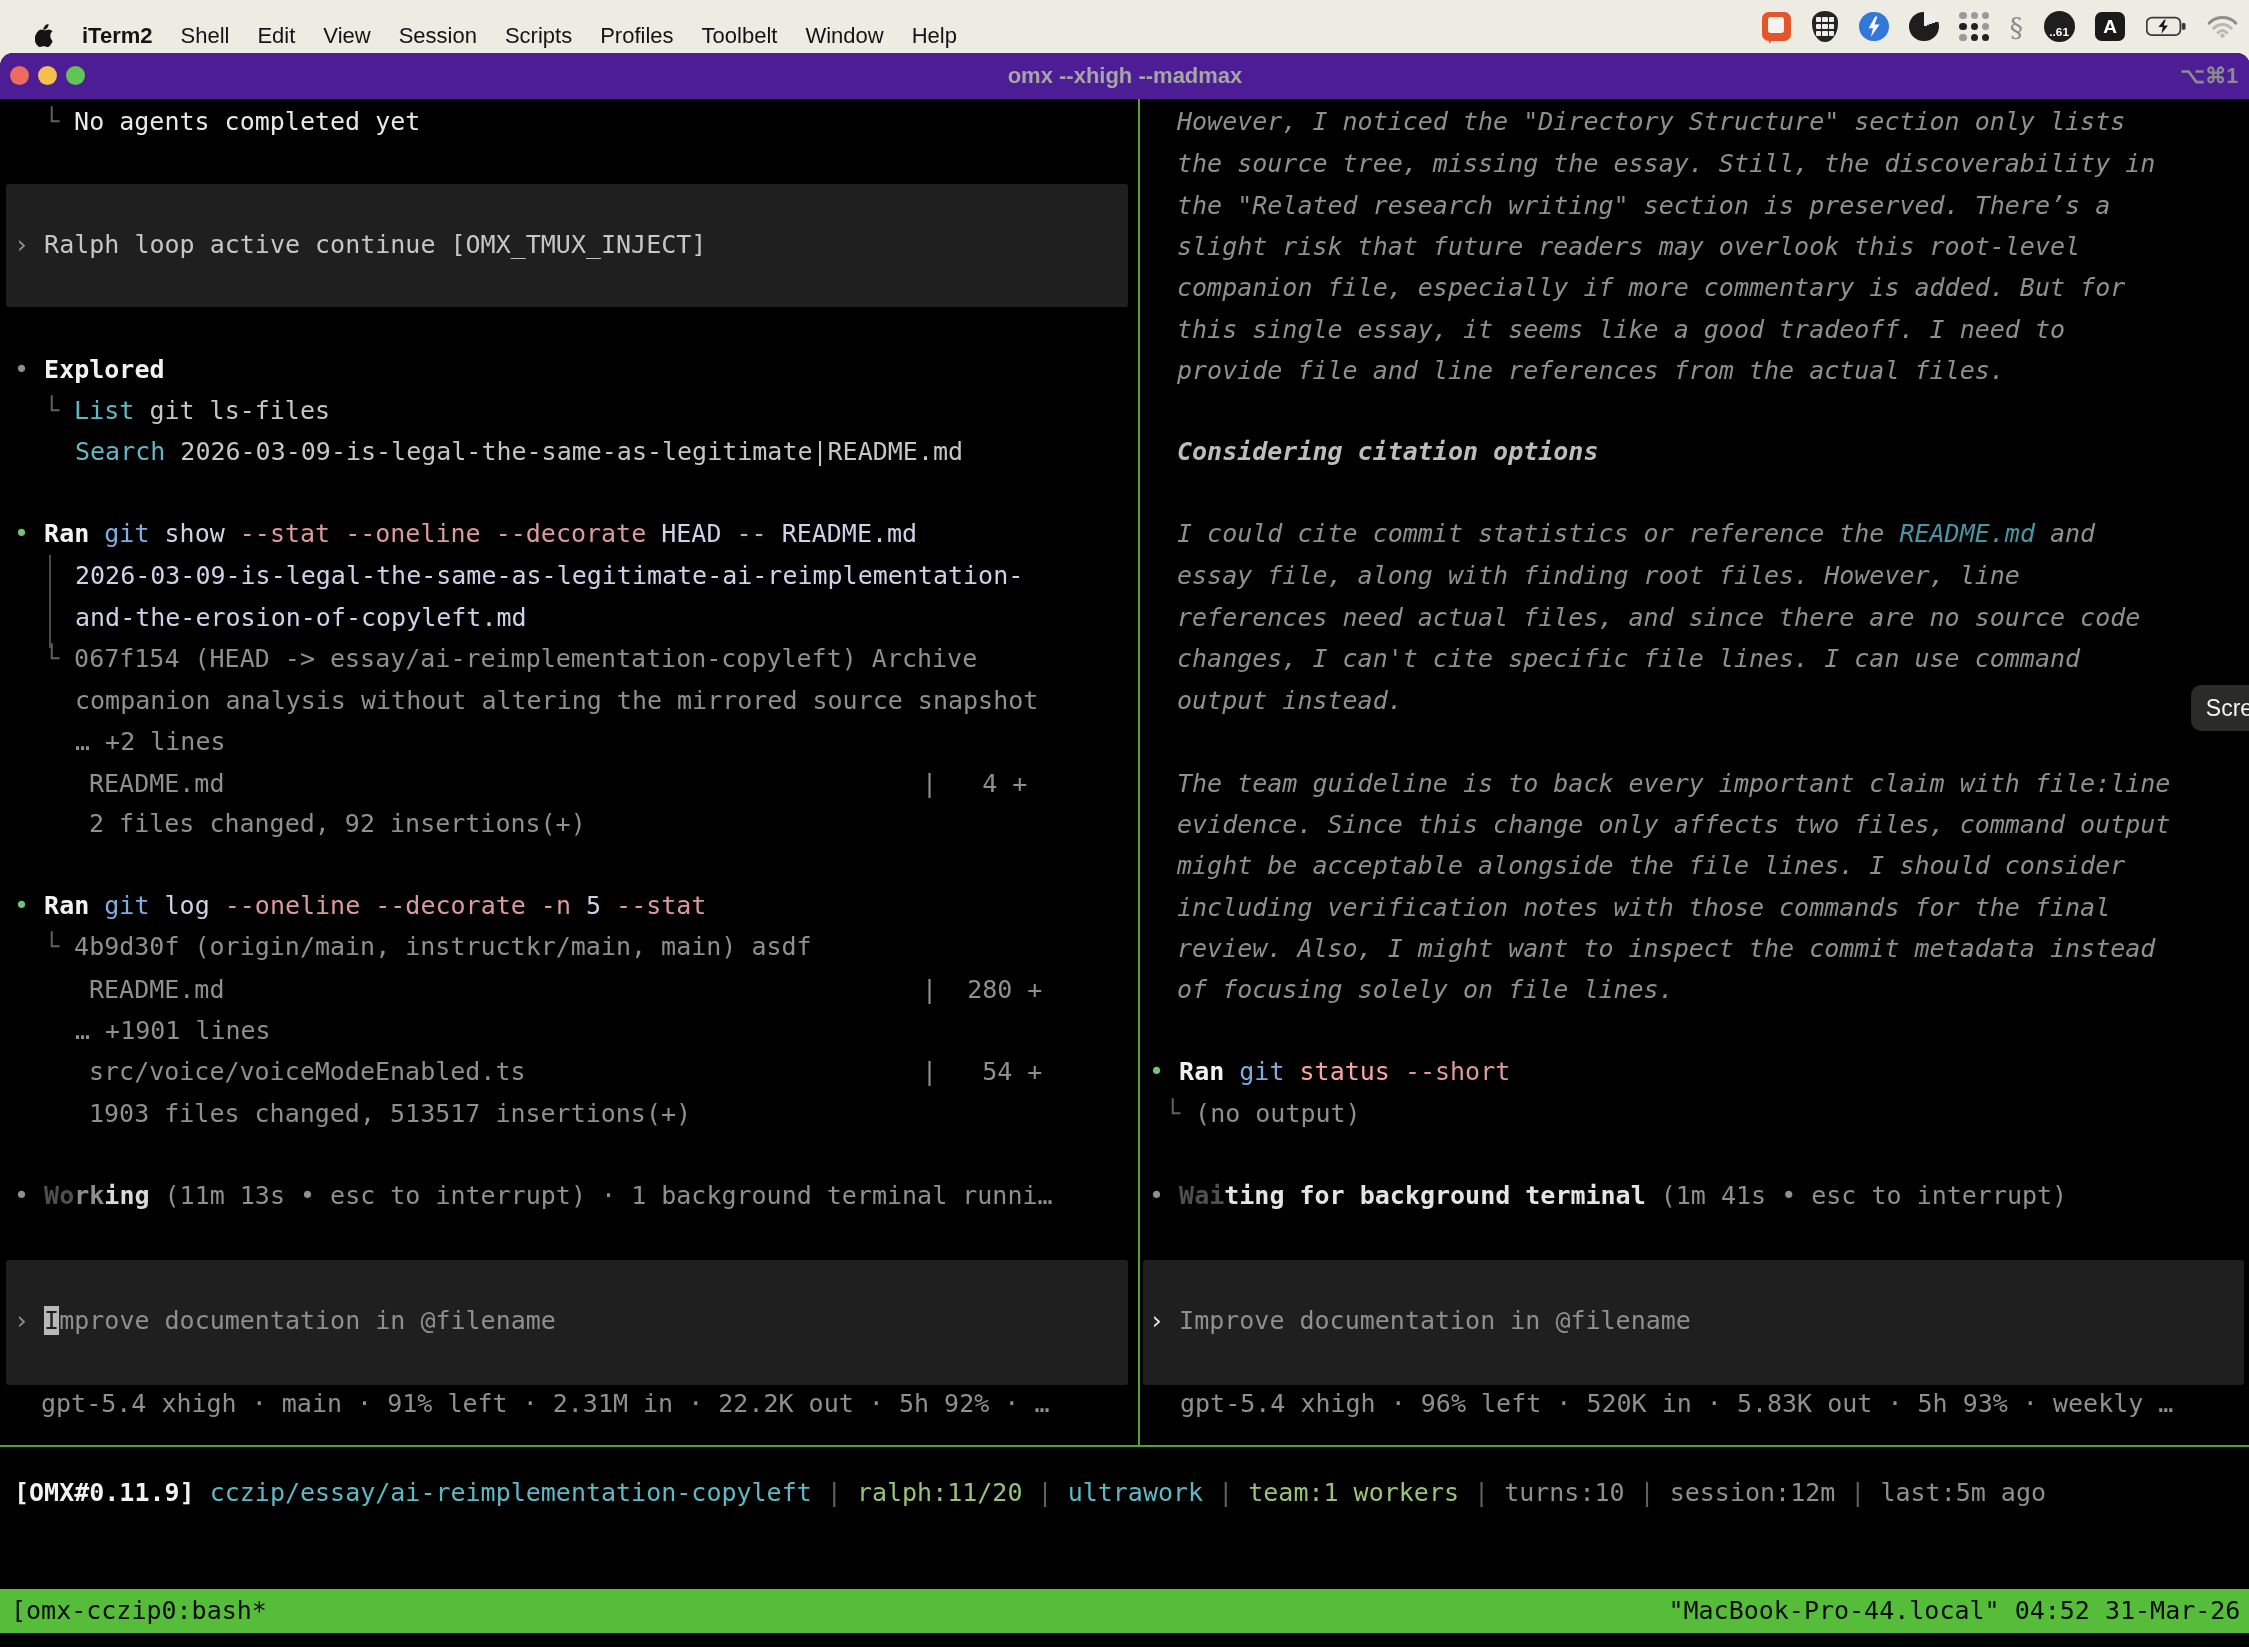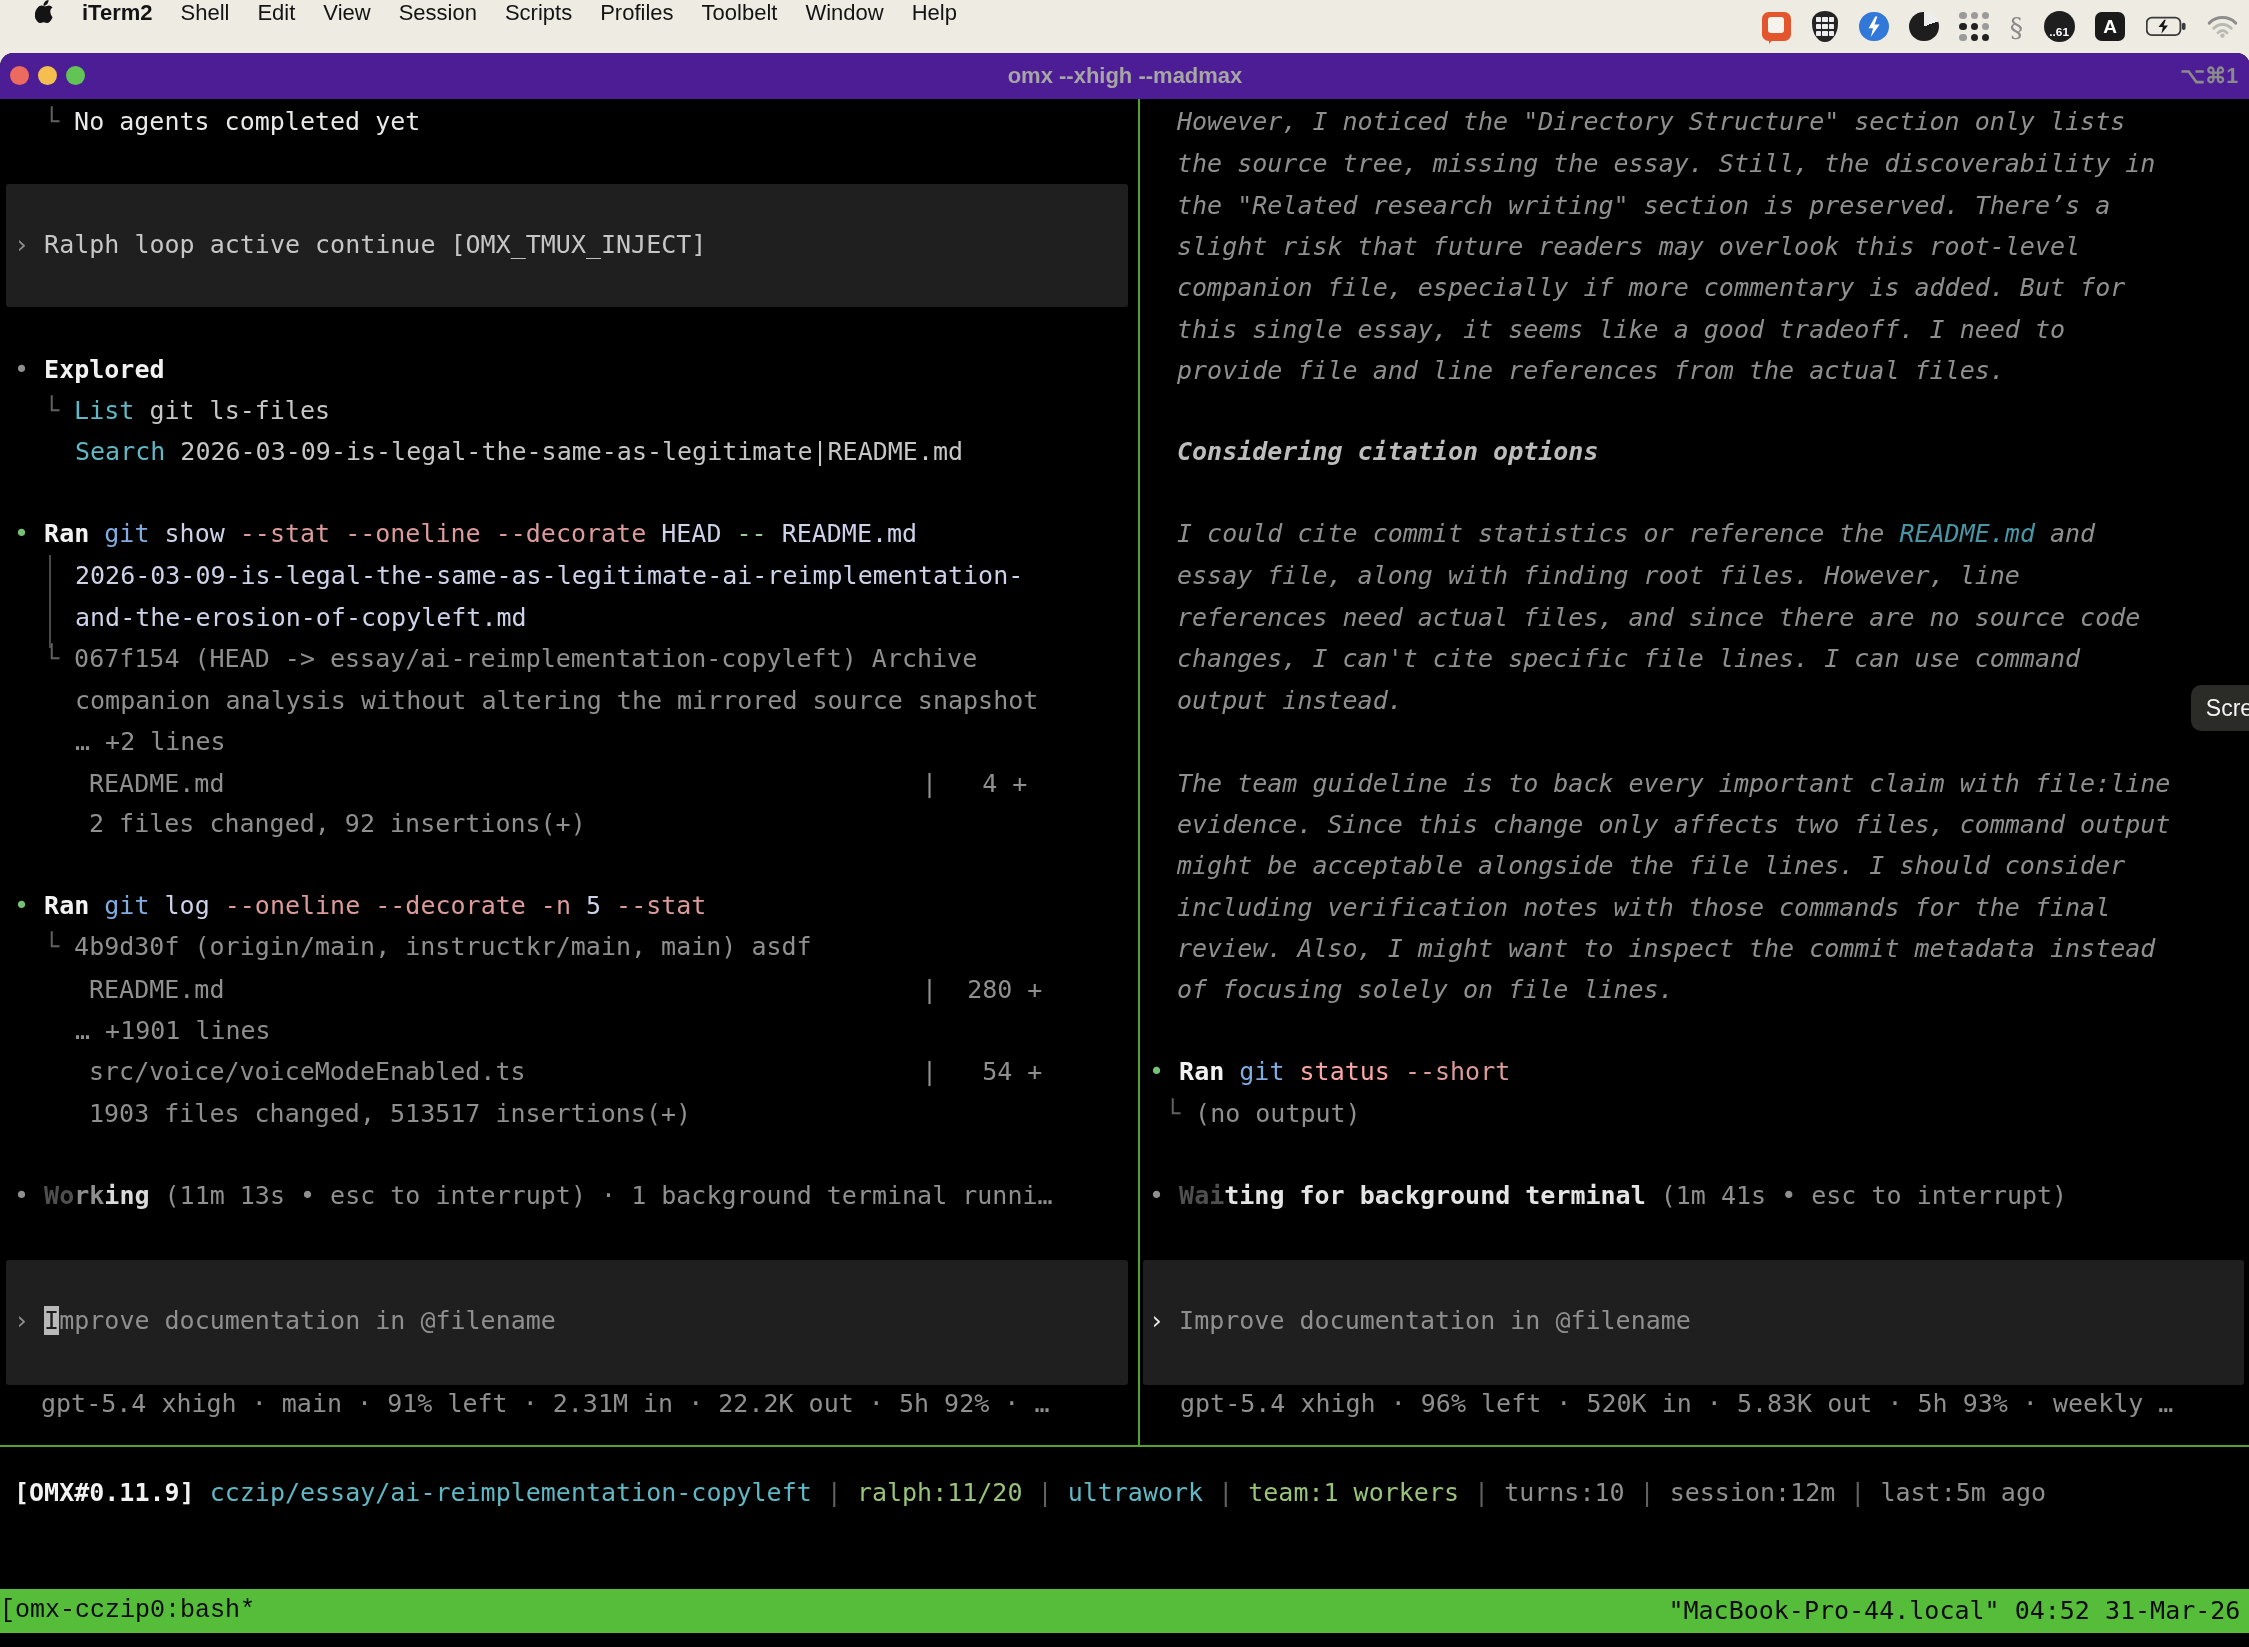--- a/index.html
+++ b/index.html
@@ -1,19 +1,19 @@
 <!DOCTYPE html>
 <html style="font-size:11.8px"><head>
 <meta charset="utf-8">
 <style>
   html,body{margin:0;padding:0;background:#000;}
   body{width:2250px;height:1648px;position:relative;overflow:hidden;font-family:"Liberation Sans",sans-serif;}
 
   
-  .menubar{position:absolute;top:0;left:0;width:2250px;height:71px;background:#EEEBE3;display:flex;align-items:flex-start;}
+  .menubar{position:absolute;top:0;left:0;width:2250px;height:71px;background:#EEEBE3;display:flex;align-items:center;}
   .apple{margin-left:35px;display:flex;align-items:center;}
   #menu-items{display:flex;gap:28px;margin-left:28px;}
   #menu-items .mitem{font-size:22px;color:#141414;}
   #menu-items .mitem.first{font-weight:bold;}
   #status-icons{position:absolute;right:11.8px;top:0;height:53px;display:flex;align-items:center;gap:20.7px;}
   .mi{display:flex;align-items:center;justify-content:center;}
 
   
   .window{position:absolute;top:53px;left:0;width:2250px;height:1594px;background:#000;border-radius:13.3px 13.3px 0 0;overflow:hidden;}
   .titlebar{position:absolute;top:0;left:0;width:100%;height:46px;background:#4c1d95;}
@@ -176,21 +176,21 @@
       <div class="box" style="left: 5.9px; top: 1161px; width: 1122px; height: 125px; background: rgb(31, 31, 31);"></div>
       <div class="tl" style="left: 14px; top: 1201px;"><span style="color: rgb(143, 143, 143);">› </span><span class="cursor">I</span><span style="color: rgb(143, 143, 143);">mprove documentation in @filename</span></div>
       <div class="box" style="left: 1143px; top: 1161px; width: 1101px; height: 125px; background: rgb(31, 31, 31);"></div>
       <div class="tl" style="left: 1149px; top: 1201px;"><span style="color: rgb(233, 233, 233);">› </span><span style="color: rgb(143, 143, 143);">Improve documentation in @filename</span></div>
       <div class="statusline" style="left: 41px; top: 1284px;">gpt-5.4 xhigh · main · 91% left · 2.31M in · 22.2K out · 5h 92% · …</div>
       <div class="statusline" style="left: 1180px; top: 1284px;">gpt-5.4 xhigh · 96% left · 520K in · 5.83K out · 5h 93% · weekly …</div>
       <div class="vdiv" style="left: 1138px; top: 0px; width: 2.2px; height: 1346px; background: rgb(79, 163, 46);"></div>
       <div class="hdiv" style="left: 0px; top: 1346px; width: 2250px; height: 2.2px; background: rgb(79, 163, 46);"></div>
       <div class="tl" style="left: 14px; top: 1373px;"><span style="color: rgb(242, 242, 242); font-weight: bold;">[OMX#0.11.9]</span><span style="color: rgb(143, 143, 143);"> </span><span style="color: rgb(95, 184, 196);">cczip/essay/ai-reimplementation-copyleft</span><span style="color: rgb(97, 97, 97);"> | </span><span style="color: rgb(152, 195, 121);">ralph:11/20</span><span style="color: rgb(97, 97, 97);"> | </span><span style="color: rgb(95, 184, 196);">ultrawork</span><span style="color: rgb(97, 97, 97);"> | </span><span style="color: rgb(152, 195, 121);">team:1 workers</span><span style="color: rgb(97, 97, 97);"> | </span><span style="color: rgb(143, 143, 143);">turns:10</span><span style="color: rgb(97, 97, 97);"> | </span><span style="color: rgb(143, 143, 143);">session:12m</span><span style="color: rgb(97, 97, 97);"> | </span><span style="color: rgb(143, 143, 143);">last:5m ago</span></div>
       <div class="tmuxbar" style="top: 1490px; background: rgb(85, 189, 57);">
-        <span class="tmuxtext" style="left: 0; font-family: Liberation Mono, monospace;">[omx-cczip0:bash*</span>
+        <span class="tmuxtext" style="left: 11px;">[omx-cczip0:bash*</span>
         <span class="tmuxtext" style="right: 9.6px;">"MacBook-Pro-44.local" 04:52 31-Mar-26</span>
       </div>
       <div class="tooltip" style="left: 2191px; top: 586px; width: 81px; height: 46px;">
         <span>Scre</span>
       </div>
     </div>
 </div>
 
 
 </body></html>

